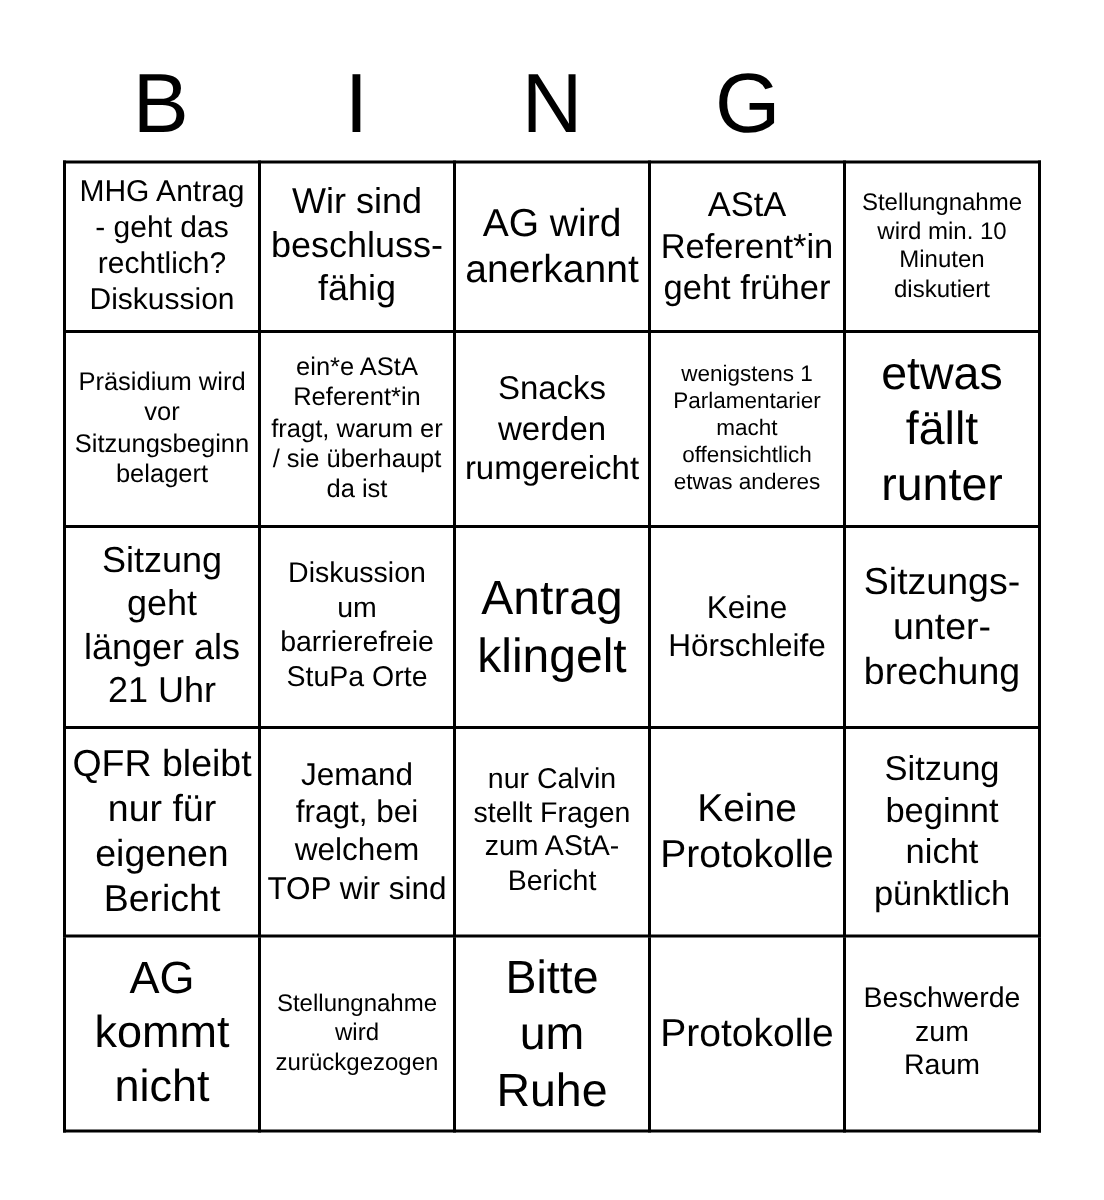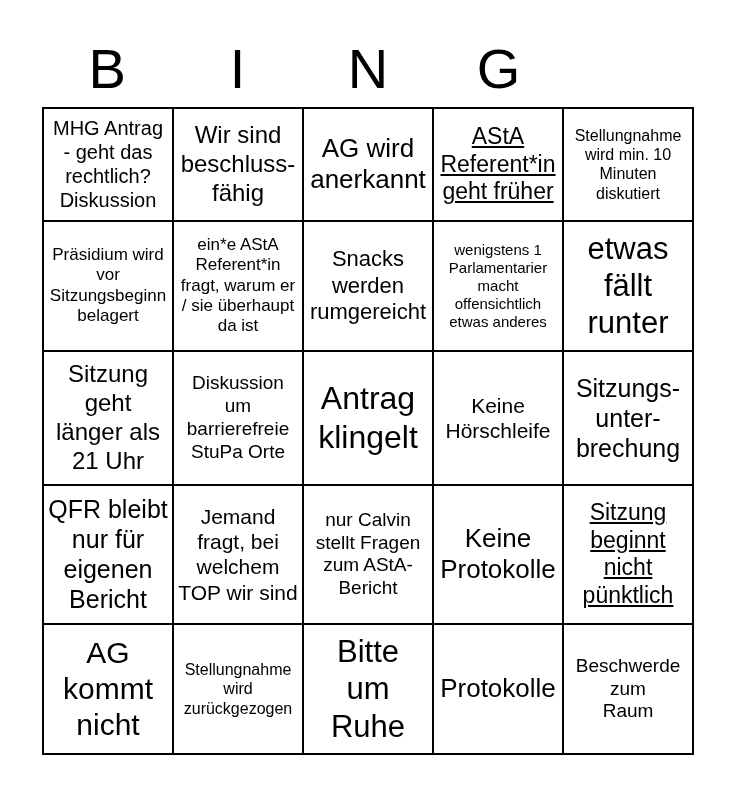--- a/index.html
+++ b/index.html
@@ -51,21 +51,21 @@
     color: #000000;
     overflow: hidden;
   }
   .fs15 { font-size: 15px; }
   .fs16 { font-size: 16px; }
   .fs17 { font-size: 17px; }
   .fs19 { font-size: 19px; }
   .fs20 { font-size: 20px; }
   .fs21 { font-size: 21px; }
   .fs22 { font-size: 22px; }
-  .fs23 { font-size: 23px; text-decoration: underline; }
+  .fs23 { font-size: 23px; }
   .fs24 { font-size: 24px; }
   .fs25 { font-size: 25px; margin-left: 40px; }
   .fs26 { font-size: 26px; }
   .fs30 { font-size: 30px; }
   .fs31 { font-size: 31px; }
   .fs32 { font-size: 32px; }
 </style>
 </head>
 <body>
 

